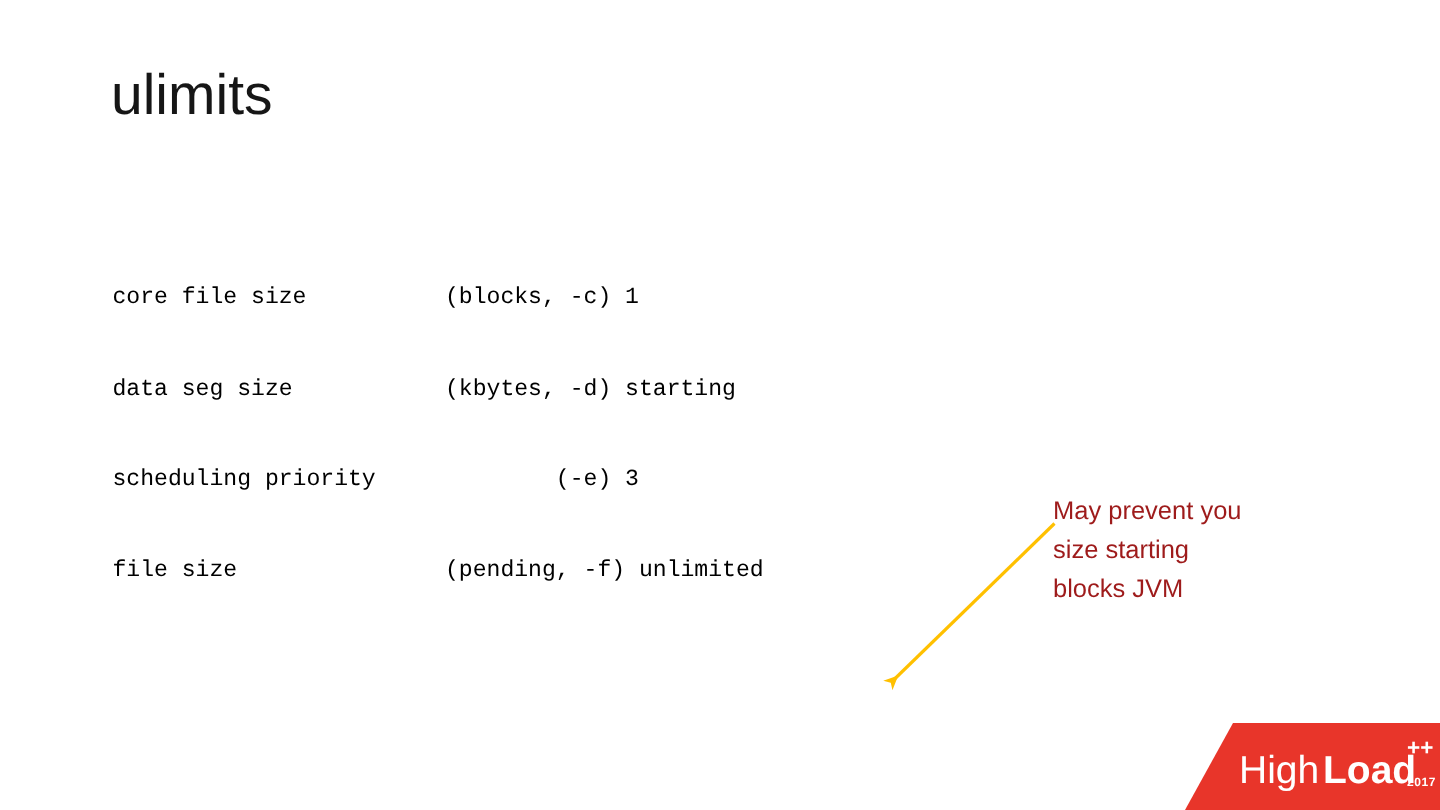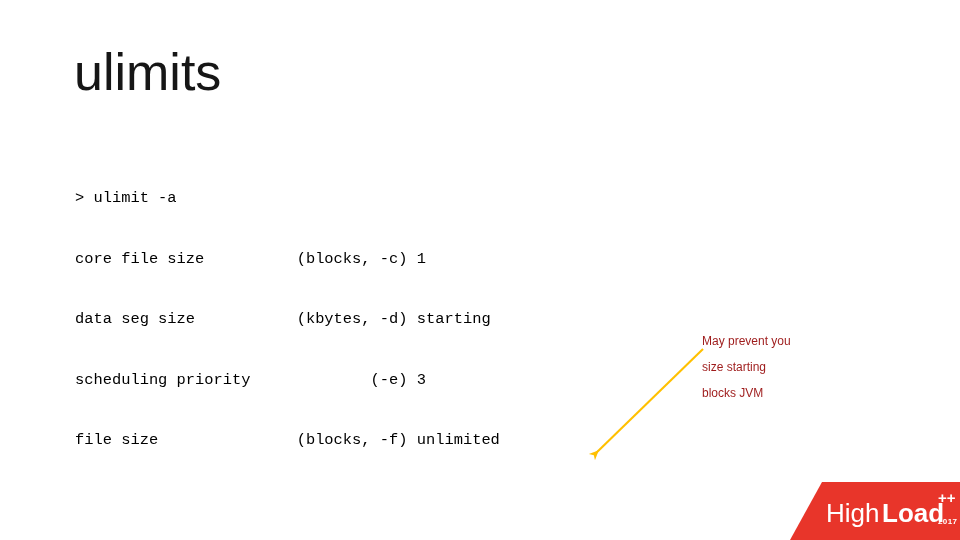--- a/index.html
+++ b/index.html
@@ -22,21 +22,21 @@
     height: 540px;
     background: #ffffff;
   }
 
   
   #slide-title {
     position: absolute;
     left: 74px;
     top: 45px;
     font-family: "Liberation Sans", sans-serif;
-    font-size: 52px;
+    font-size: 38px;
     font-weight: 300;
     letter-spacing: 0px;
     color: #161616;
     line-height: 1.05;
     white-space: pre;
   }
 
   
   #terminal-block {
     position: absolute;
@@ -54,21 +54,21 @@
     height: 20.15px;
   }
 
   
   #callout-text {
     position: absolute;
     left: 702px;
     top: 328px;
     width: 180px;
     font-family: "Liberation Sans", sans-serif;
-    font-size: 12px;
+    font-size: 17px;
     font-weight: 400;
     line-height: 26px;
     color: #9e1b1b;
     white-space: pre-line;
   }
 
   
   #callout-arrow {
     position: absolute;
     left: 575px;
@@ -95,25 +95,24 @@
   }
 </style>
 </head>
 <body>
 
 <div id="slide">
 
   <div id="slide-title">ulimits</div>
 
   <div id="terminal-block">
-    <div class="term-line">&gt; ulimit -a</div>
     <div class="term-line">core file size          (blocks, -c) 1</div>
     <div class="term-line">data seg size           (kbytes, -d) starting</div>
     <div class="term-line">scheduling priority             (-e) 3</div>
-    <div class="term-line">file size               (blocks, -f) unlimited</div>
+    <div class="term-line">file size               (pending, -f) unlimited</div>
     
     
     
     
     
     
     
     
     
     

